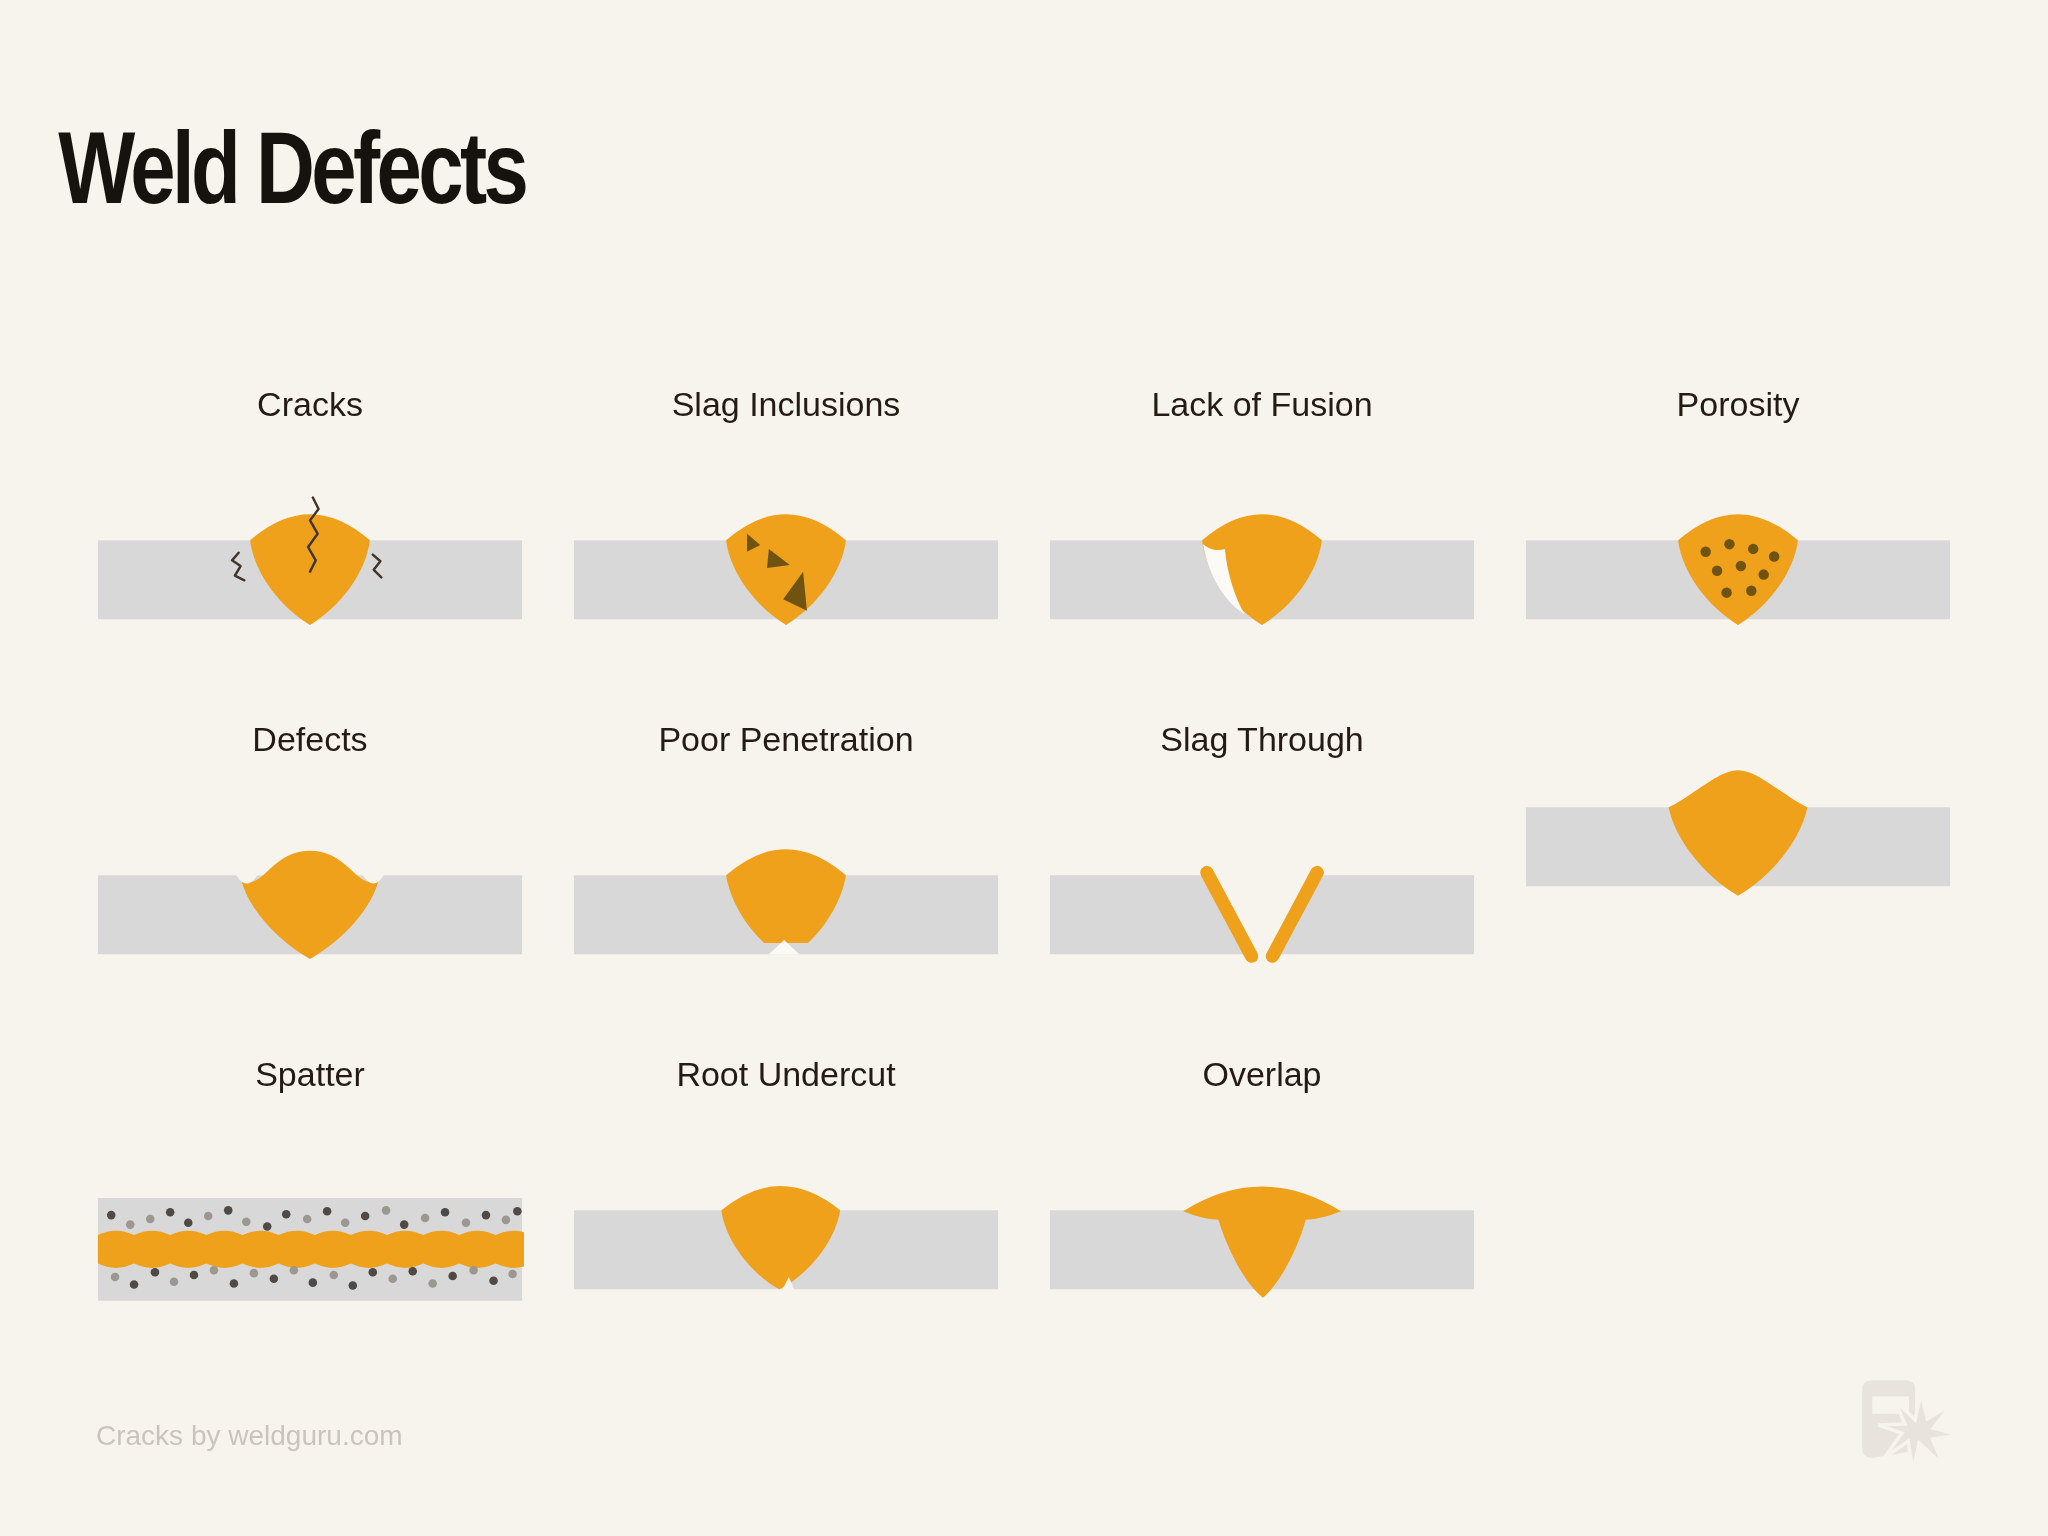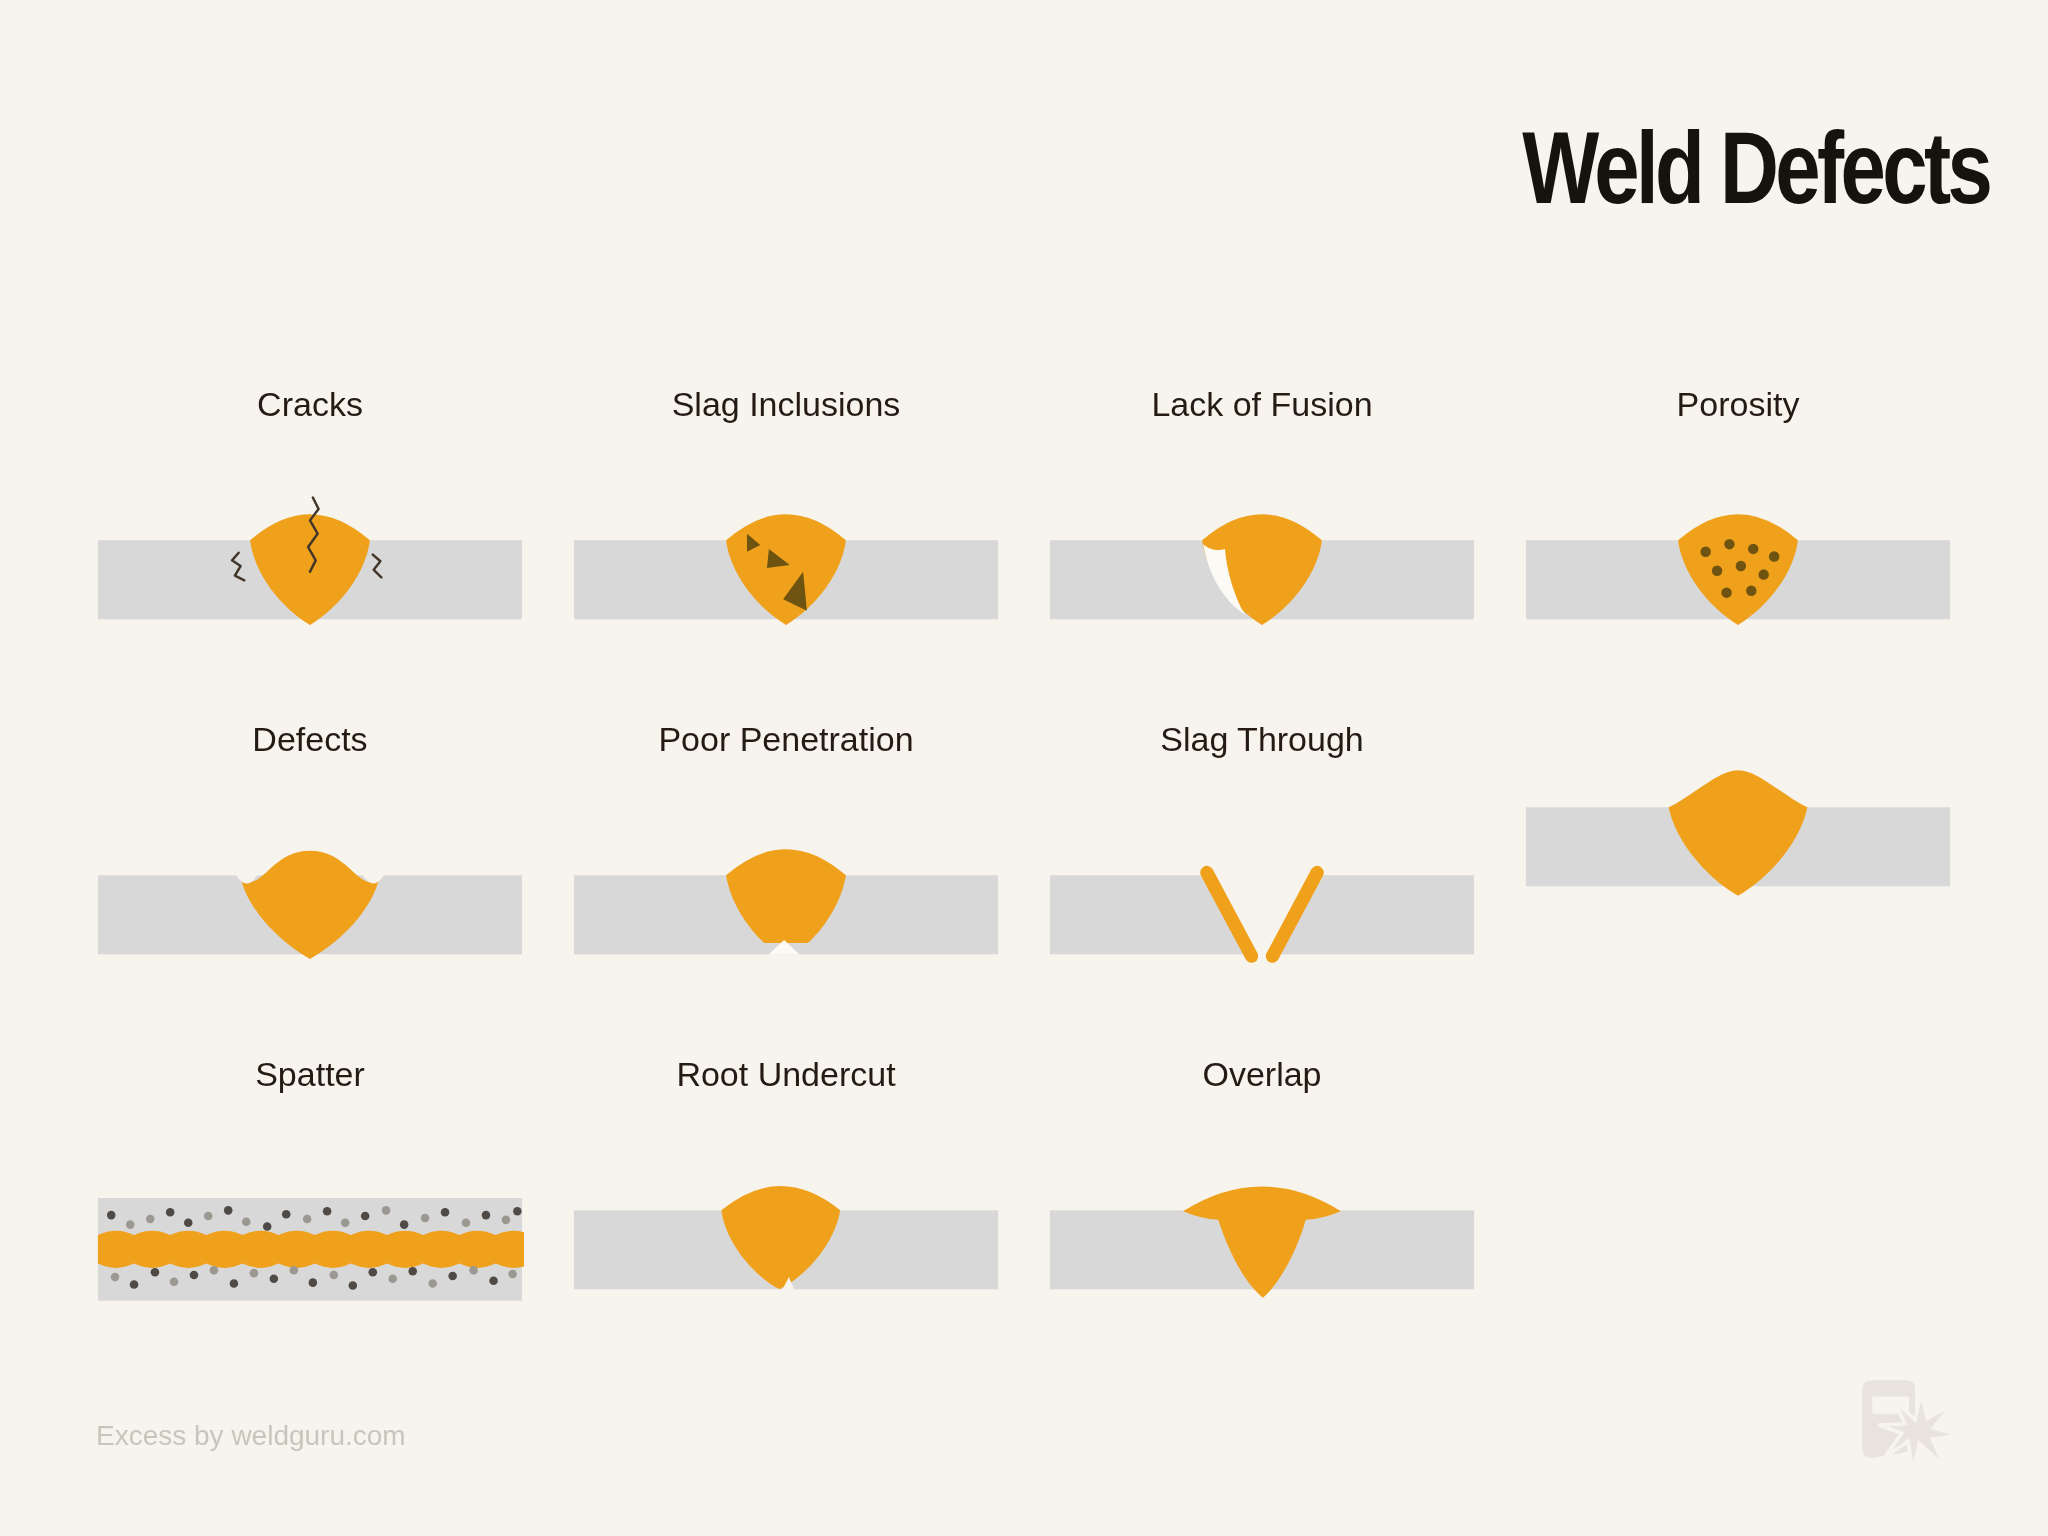--- a/index.html
+++ b/index.html
@@ -19,21 +19,21 @@
   *{margin:0;padding:0;box-sizing:border-box;}
   html,body{width:2048px;height:1536px;}
   body{
     background:var(--bg);
     font-family:"Liberation Sans", sans-serif;
     position:relative;
     overflow:hidden;
   }
   .title{
     margin-top:112px;
-    text-align:right;
+    text-align:left;
     color:var(--ink);
     font-size:102px;
     line-height:1.1;
     font-weight:bold;
   }
   .title .squeeze{
     display:inline-block;
     transform:scaleX(0.80);
     letter-spacing:-0.045em;
   }
@@ -239,19 +239,19 @@
   <div class="cell">
     <div class="label">Overlap</div>
     <svg viewBox="0 0 450 230">
       <rect class="plate" x="2" y="95" width="446" height="83"></rect>
       <path class="weld" d="M142,96 Q225,44 308,96 Q289,104 271,105 C261,140 243,172 226,187 C206,170 190,139 179,105 Q161,104 142,96 Z"></path>
     </svg>
   </div>
 
 </div>
 
-<div class="footer-credit">Excess by weldguru.com</div>
+<div class="footer-credit">Cracks by weldguru.com</div>
 
 <svg class="brand-logo" viewBox="0 0 110 110">
   <path class="logo-fill" d="M8,18 Q8,8 18,8 L50,8 Q60,8 60,16 L60,68 Q60,77 50,79 L20,84 Q8,86 8,74 Z"></path>
   <rect class="bg-fill" x="18" y="24" width="36" height="17"></rect>
   <polygon class="logo-fill" stroke="#F7F4EE" stroke-width="3.5" points="66,20 72,46 96,32 78,55 104,62 77,66 88,92 64,70 58,98 53,68 30,84 47,60 24,52 50,51 40,28 60,47"></polygon>
 </svg>
 
 </body></html>

